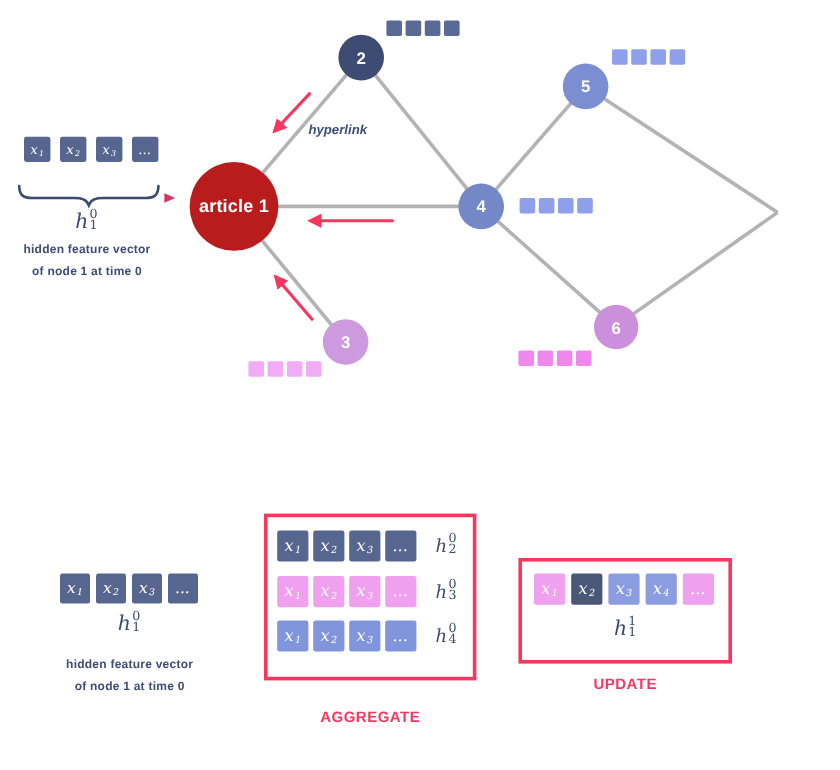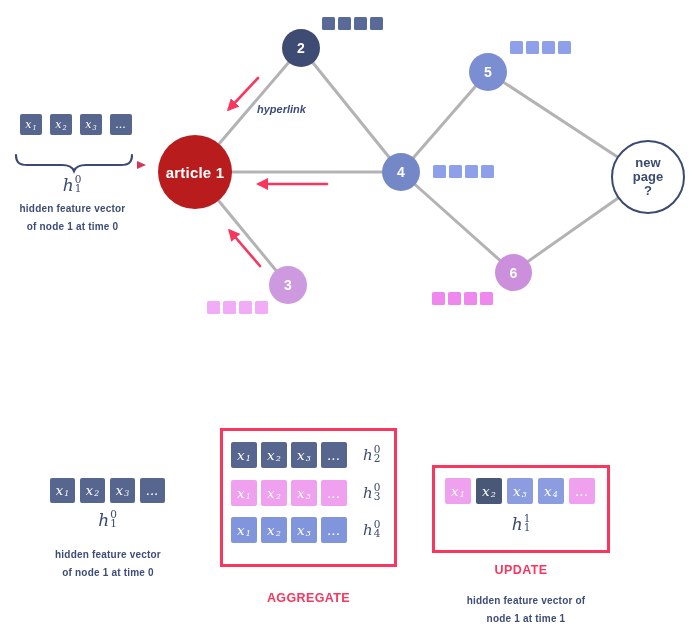--- a/index.html
+++ b/index.html
@@ -114,25 +114,20 @@
   </div>
   <div class="node node-n4">
     <span>4</span>
   </div>
   <div class="node node-n5">
     <span>5</span>
   </div>
   <div class="node node-n6">
     <span>6</span>
   </div>
-  <div class="node node-new">
-    <div>new</div>
-    <div>page</div>
-    <div>?</div>
-  </div>
 
   <span class="hyperlink">hyperlink</span>
 
   <div class="strip strip-n2">
     <span class="sq"></span>
       <span class="sq"></span>
       <span class="sq"></span>
       <span class="sq"></span>
   </div>
   <div class="strip strip-n5">
@@ -333,18 +328,14 @@
       <span class="math-h">
           <i class="hb">h</i>
           <span class="ss">
             <span>1</span>
             <span>1</span>
           </span>
         </span>
     </div>
   </div>
   <div class="red-label upd-label">UPDATE</div>
-  <div class="caption cap-update">
-    <div>hidden feature vector of</div>
-    <div>node 1 at time 1</div>
-  </div>
 
 </div>
 
 </body></html>

